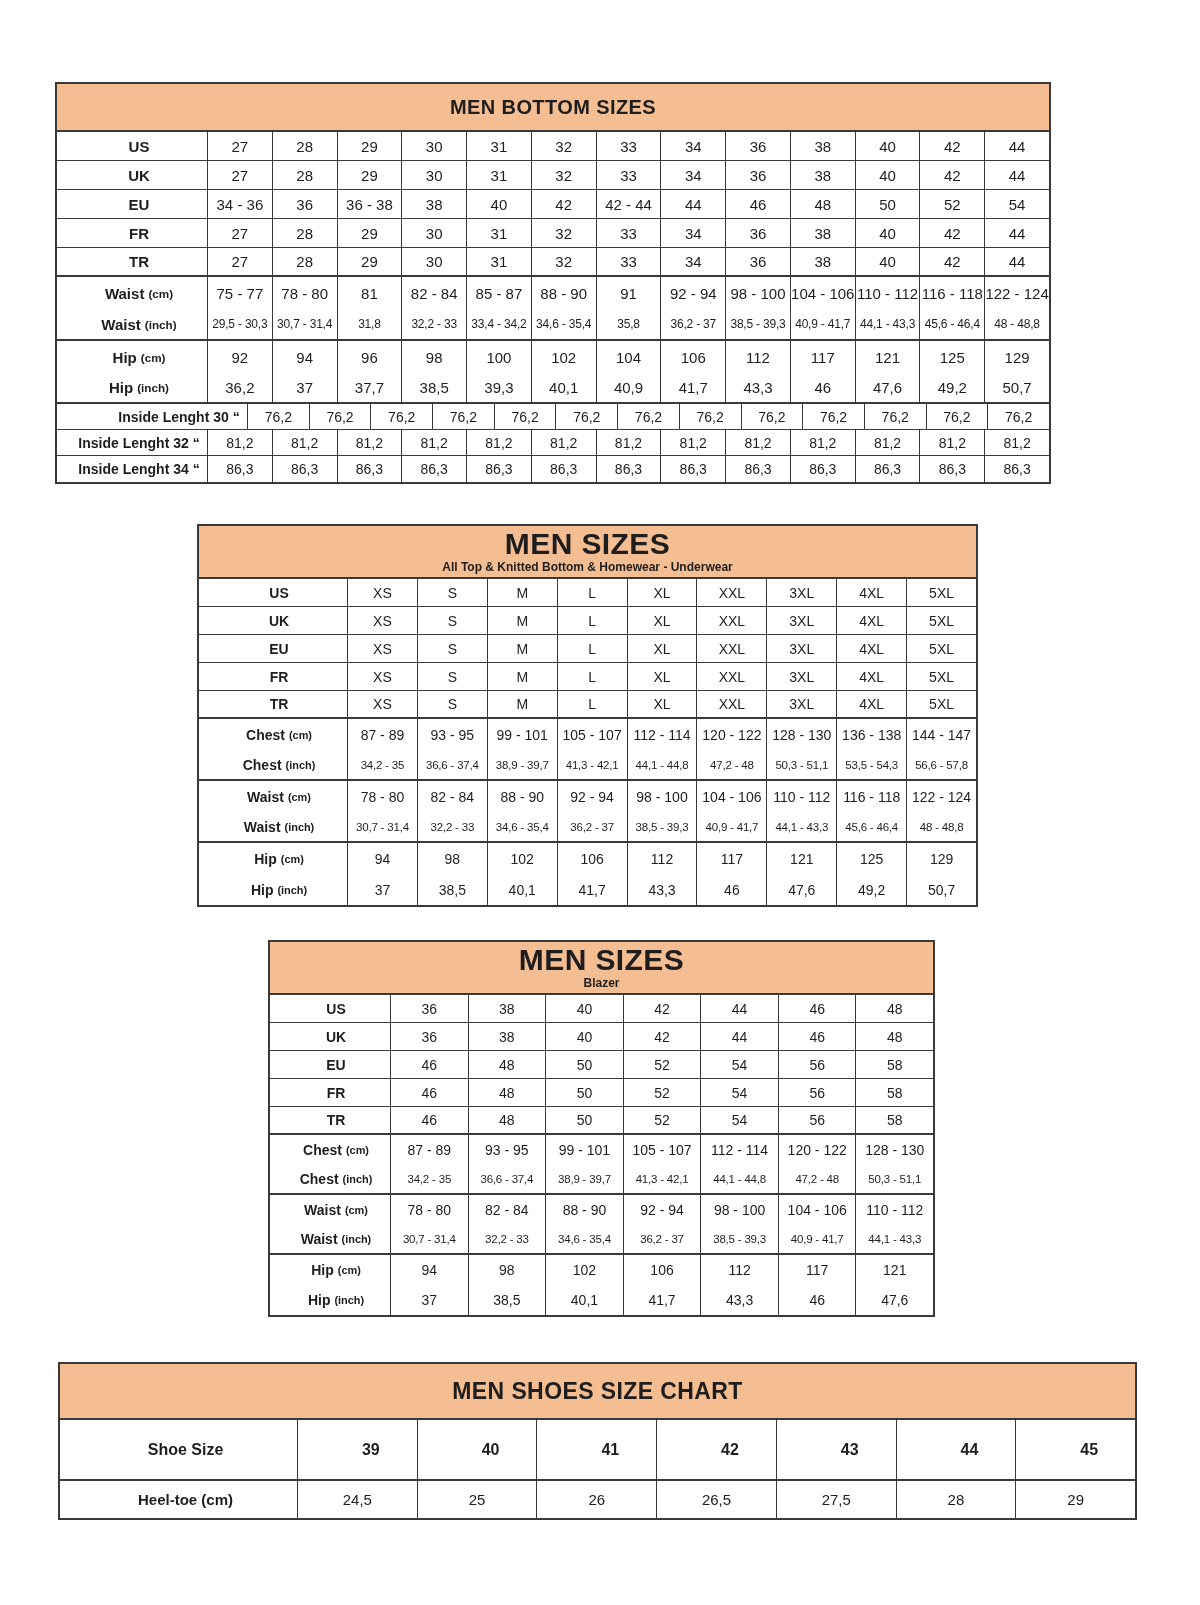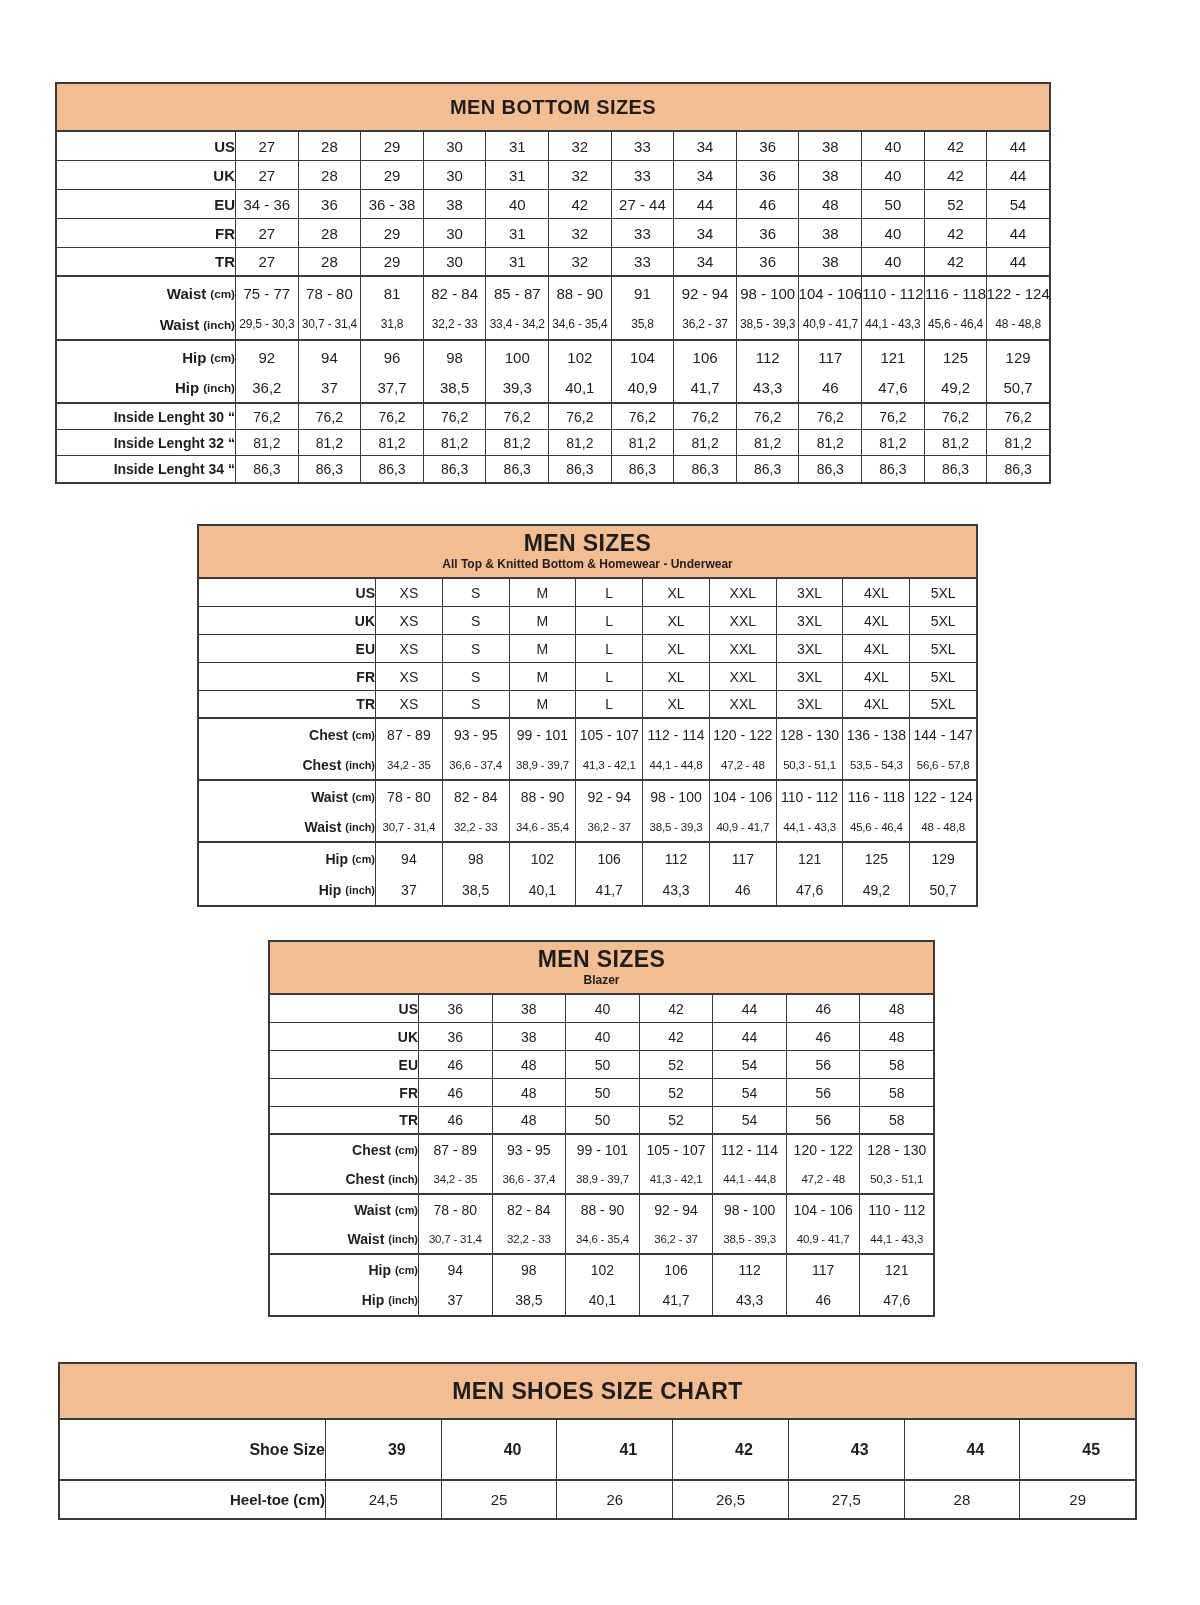--- a/index.html
+++ b/index.html
@@ -26,29 +26,29 @@
   .band{
     background:var(--band);border-bottom:2px solid var(--border);
     display:flex;flex-direction:column;align-items:center;justify-content:center;
     text-align:center;
   }
   .tA .band{height:48px;}
   .tB .band,.tC .band{height:53px;}
   .tD .band{height:56px;}
   .title{font-weight:700;letter-spacing:.4px;}
   .tA .title{font-size:20px;}
-  .tB .title,.tC .title{font-size:23px;line-height:1.02;}
+  .tB .title,.tC .title{font-size:30px;line-height:1.02;}
   .tD .title{font-size:23px;}
   .subtitle{font-weight:700;font-size:12px;line-height:1.2;margin-top:1px;}
   .subtitle:empty{display:none;}
 
   .row{display:flex;align-items:stretch;border-bottom:1px solid var(--border);}
   .cell{display:flex;align-items:center;justify-content:center;min-width:0;}
   .cell.val{flex:1 1 0;border-left:1px solid var(--border);white-space:nowrap;}
-  .cell.lab{justify-content:flex-end;font-weight:700;white-space:nowrap;margin-left:28px;}
+  .cell.lab{justify-content:center;font-weight:700;white-space:nowrap;}
   .unit{font-size:.78em;margin-left:4px;font-weight:700;}
 
   
   .tA .cell.lab{flex:0 0 150px;padding-left:14px;}
   .tB .cell.lab{flex:0 0 148px;padding-left:12px;}
   .tC .cell.lab{flex:0 0 120px;padding-left:12px;}
   .tD .cell.lab{flex:0 0 237px;padding-left:14px;}
 
   
   .tA{font-size:15px;}
@@ -121,21 +121,21 @@
         <div class="row size" style="border-bottom-width: 1px;">
           <div class="cell lab">
             <span>EU</span>
           </div>
           <div class="cell val">34 - 36</div>
           <div class="cell val">36</div>
           <div class="cell val">36 - 38</div>
           <div class="cell val">38</div>
           <div class="cell val">40</div>
           <div class="cell val">42</div>
-          <div class="cell val">27 - 44</div>
+          <div class="cell val">42 - 44</div>
           <div class="cell val">44</div>
           <div class="cell val">46</div>
           <div class="cell val">48</div>
           <div class="cell val">50</div>
           <div class="cell val">52</div>
           <div class="cell val">54</div>
         </div>
         <div class="row size" style="border-bottom-width: 1px;">
           <div class="cell lab">
             <span>FR</span>
@@ -241,21 +241,21 @@
           <div class="cell val">39,3</div>
           <div class="cell val">40,1</div>
           <div class="cell val">40,9</div>
           <div class="cell val">41,7</div>
           <div class="cell val">43,3</div>
           <div class="cell val">46</div>
           <div class="cell val">47,6</div>
           <div class="cell val">49,2</div>
           <div class="cell val">50,7</div>
         </div>
-        <div class="row inseam" style="border-bottom-width: 1px;">
+        <div class="row inseam" style="border-bottom-width: 1px; padding-left: 40px;">
           <div class="cell lab">
             <span>Inside Lenght 30 “</span>
           </div>
           <div class="cell val">76,2</div>
           <div class="cell val">76,2</div>
           <div class="cell val">76,2</div>
           <div class="cell val">76,2</div>
           <div class="cell val">76,2</div>
           <div class="cell val">76,2</div>
           <div class="cell val">76,2</div>

